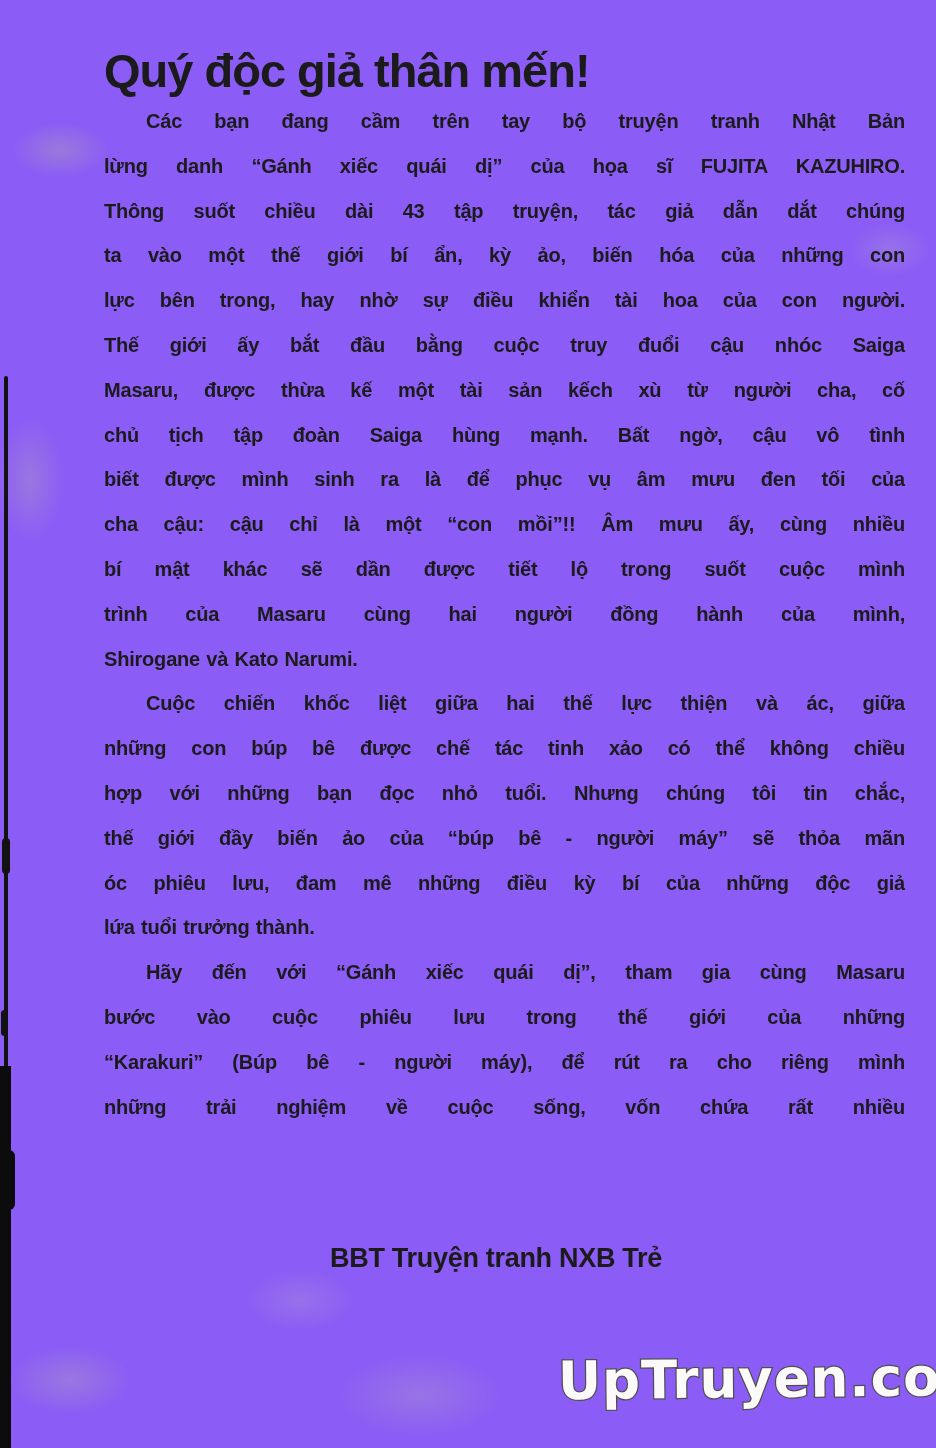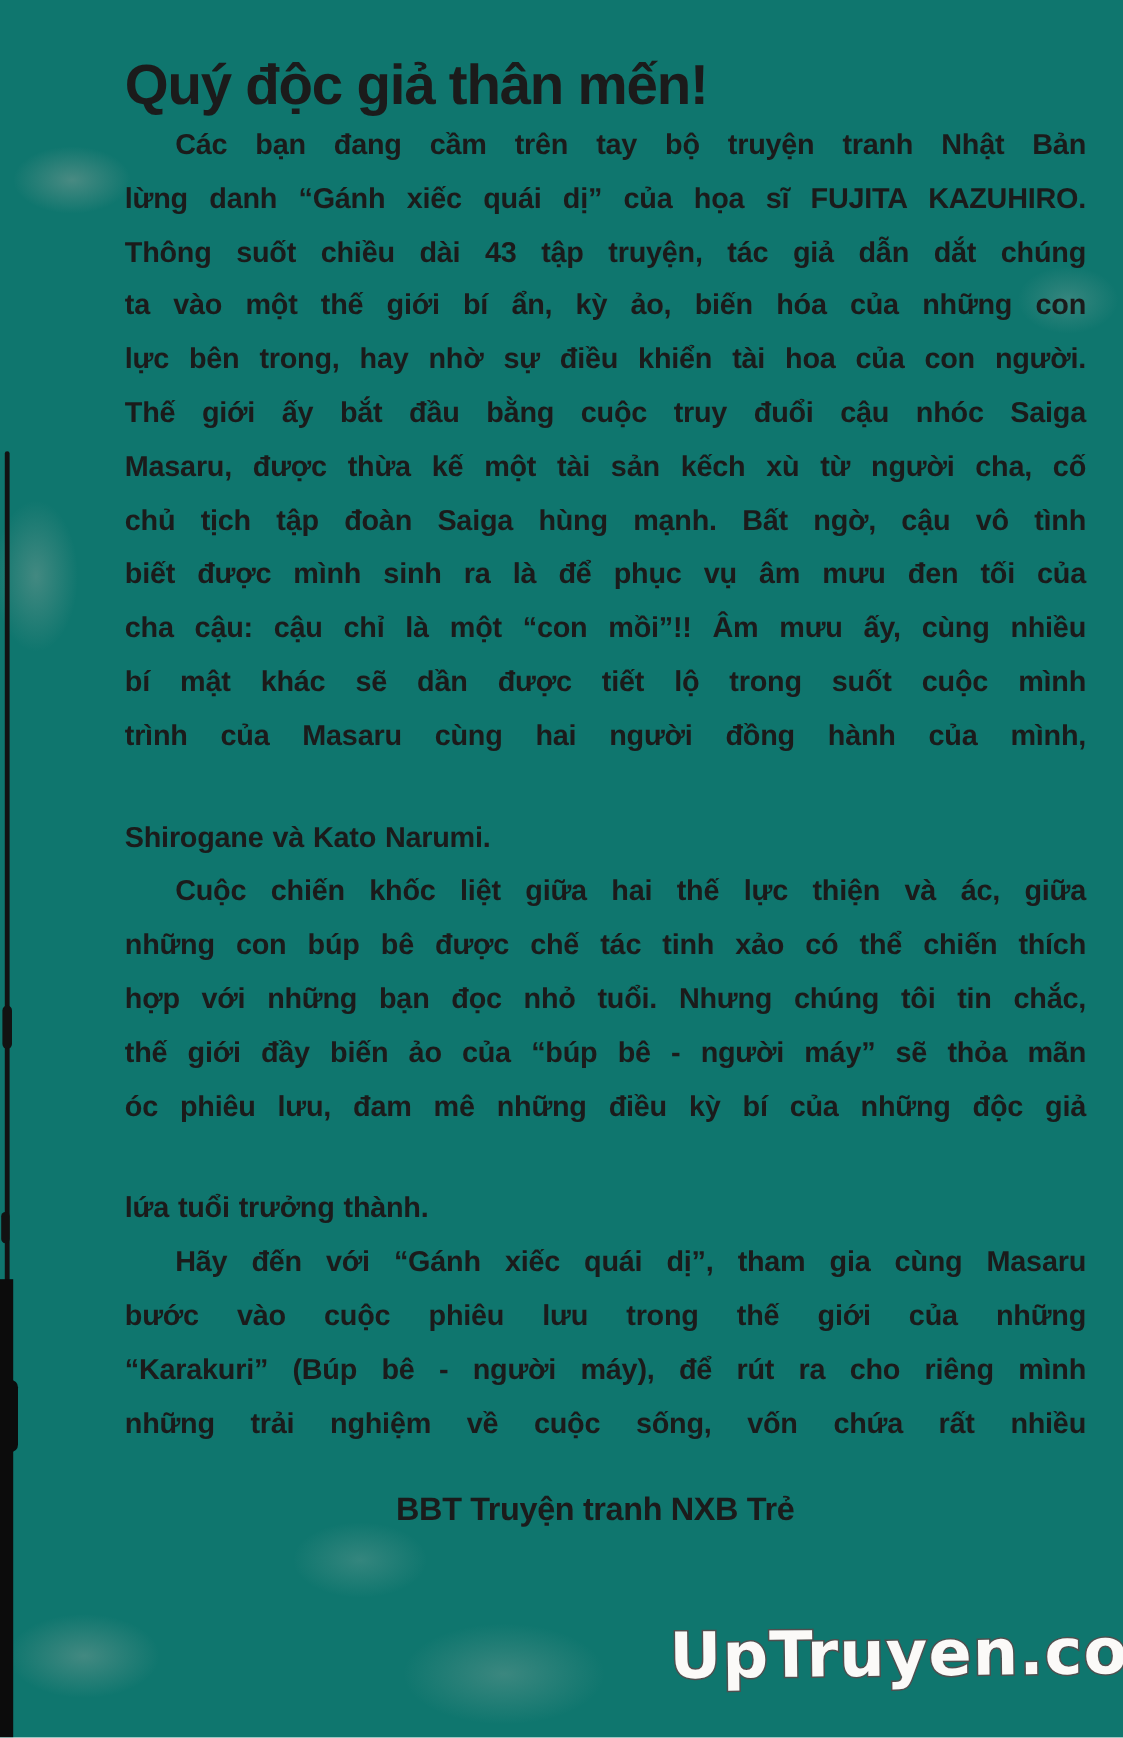--- a/index.html
+++ b/index.html
@@ -4,21 +4,21 @@
 <style>
   html, body {
     margin: 0;
     padding: 0;
     background: #ffffff;
   }
   #page {
     position: relative;
     width: 936px;
     height: 1448px;
-    background: #0f766e;
+    background: #8b5cf6;
     overflow: hidden;
     font-family: "Liberation Sans", sans-serif;
     color: #1b1b1b;
   }
   
   #noise {
     position: absolute;
     inset: 0;
     background:
       radial-gradient(ellipse 70px 40px at 60px 150px, rgba(180,176,168,.35), transparent 70%),
@@ -37,34 +37,33 @@
     font-weight: bold;
     letter-spacing: -1px;
   }
   #letter {
     position: absolute;
     left: 104px;
     top: 99px;
     width: 801px;
   }
   .line {
-    font-size: 24px;
+    font-size: 20px;
     font-weight: bold;
     letter-spacing: -0.2px;
     line-height: 44.8px;
     height: 44.8px;
     text-align: justify;
     text-align-last: justify;
     word-spacing: 1px;
   }
   .line.indent { text-indent: 42px; }
   .line.end {
     text-align: left;
     text-align-last: left;
-    margin-top: 40px;
   }
   #signature {
     position: absolute;
     left: 104px;
     top: 1243px;
     width: 784px;
     font-size: 27px;
     font-weight: bold;
     text-align: center;
     letter-spacing: -0.3px;
@@ -107,21 +106,21 @@
     <div class="line">lực bên trong, hay nhờ sự điều khiển tài hoa của con người.</div>
     <div class="line">Thế giới ấy bắt đầu bằng cuộc truy đuổi cậu nhóc Saiga</div>
     <div class="line">Masaru, được thừa kế một tài sản kếch xù từ người cha, cố</div>
     <div class="line">chủ tịch tập đoàn Saiga hùng mạnh. Bất ngờ, cậu vô tình</div>
     <div class="line">biết được mình sinh ra là để phục vụ âm mưu đen tối của</div>
     <div class="line">cha cậu: cậu chỉ là một “con mồi”!! Âm mưu ấy, cùng nhiều</div>
     <div class="line">bí mật khác sẽ dần được tiết lộ trong suốt cuộc mình</div>
     <div class="line">trình của Masaru cùng hai người đồng hành của mình,</div>
     <div class="line end">Shirogane và Kato Narumi.</div>
     <div class="line indent">Cuộc chiến khốc liệt giữa hai thế lực thiện và ác, giữa</div>
-    <div class="line">những con búp bê được chế tác tinh xảo có thể chiến thích</div>
+    <div class="line">những con búp bê được chế tác tinh xảo có thể không chiều</div>
     <div class="line">hợp với những bạn đọc nhỏ tuổi. Nhưng chúng tôi tin chắc,</div>
     <div class="line">thế giới đầy biến ảo của “búp bê - người máy” sẽ thỏa mãn</div>
     <div class="line">óc phiêu lưu, đam mê những điều kỳ bí của những độc giả</div>
     <div class="line end">lứa tuổi trưởng thành.</div>
     <div class="line indent">Hãy đến với “Gánh xiếc quái dị”, tham gia cùng Masaru</div>
     <div class="line">bước vào cuộc phiêu lưu trong thế giới của những</div>
     <div class="line">“Karakuri” (Búp bê - người máy), để rút ra cho riêng mình</div>
     <div class="line">những trải nghiệm về cuộc sống, vốn chứa rất nhiều</div>
   </div>
 

